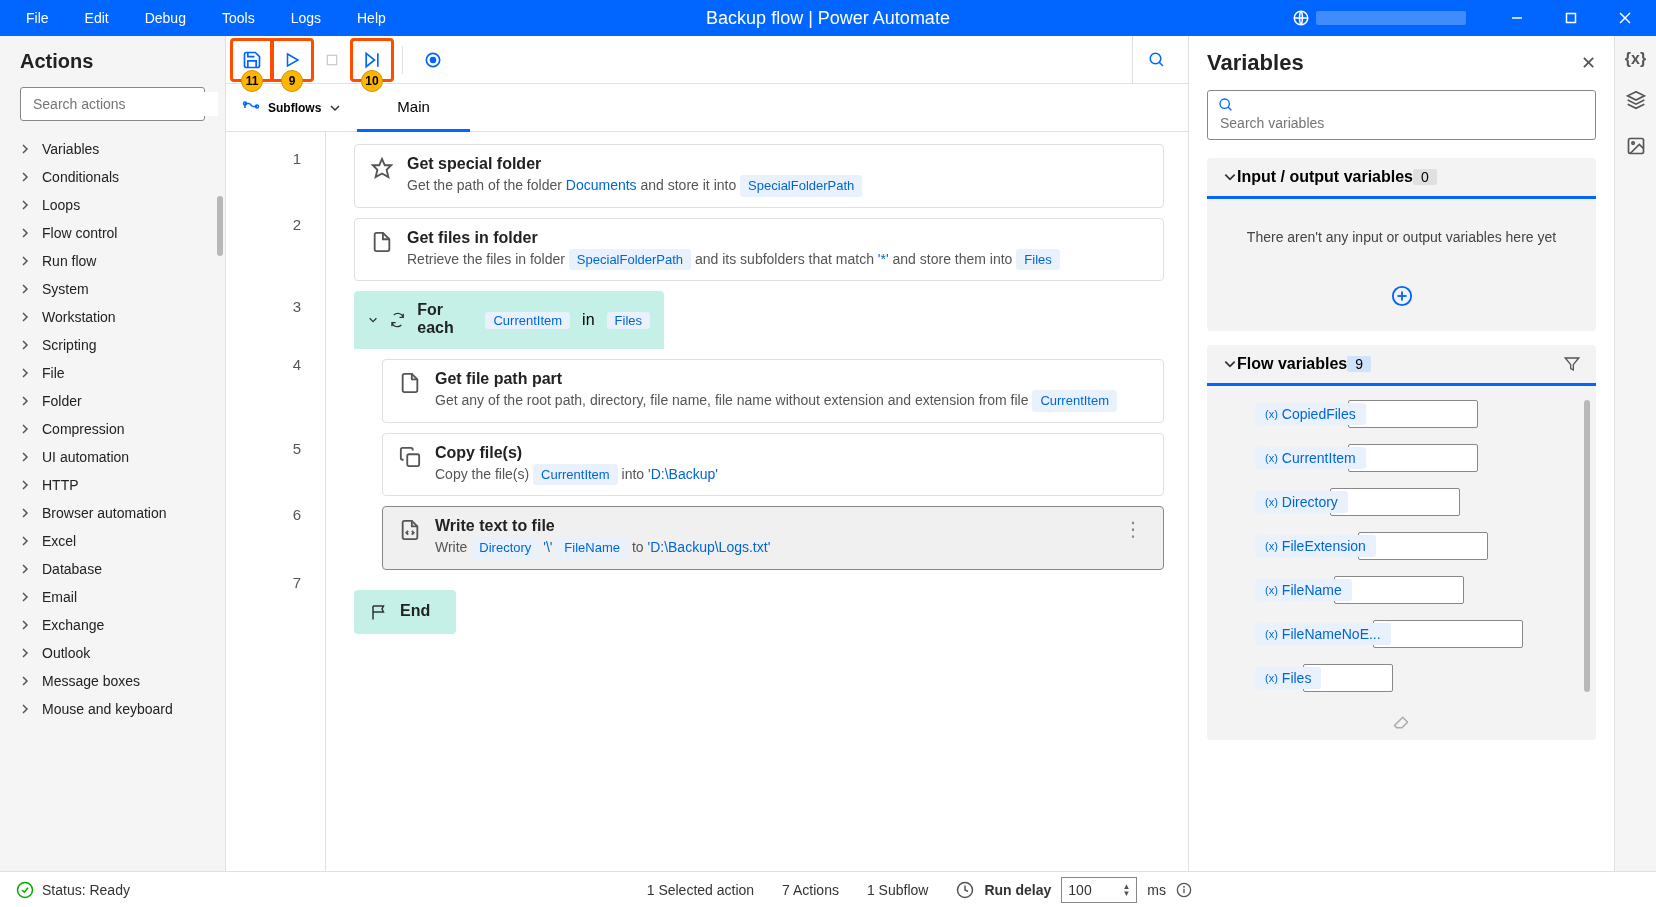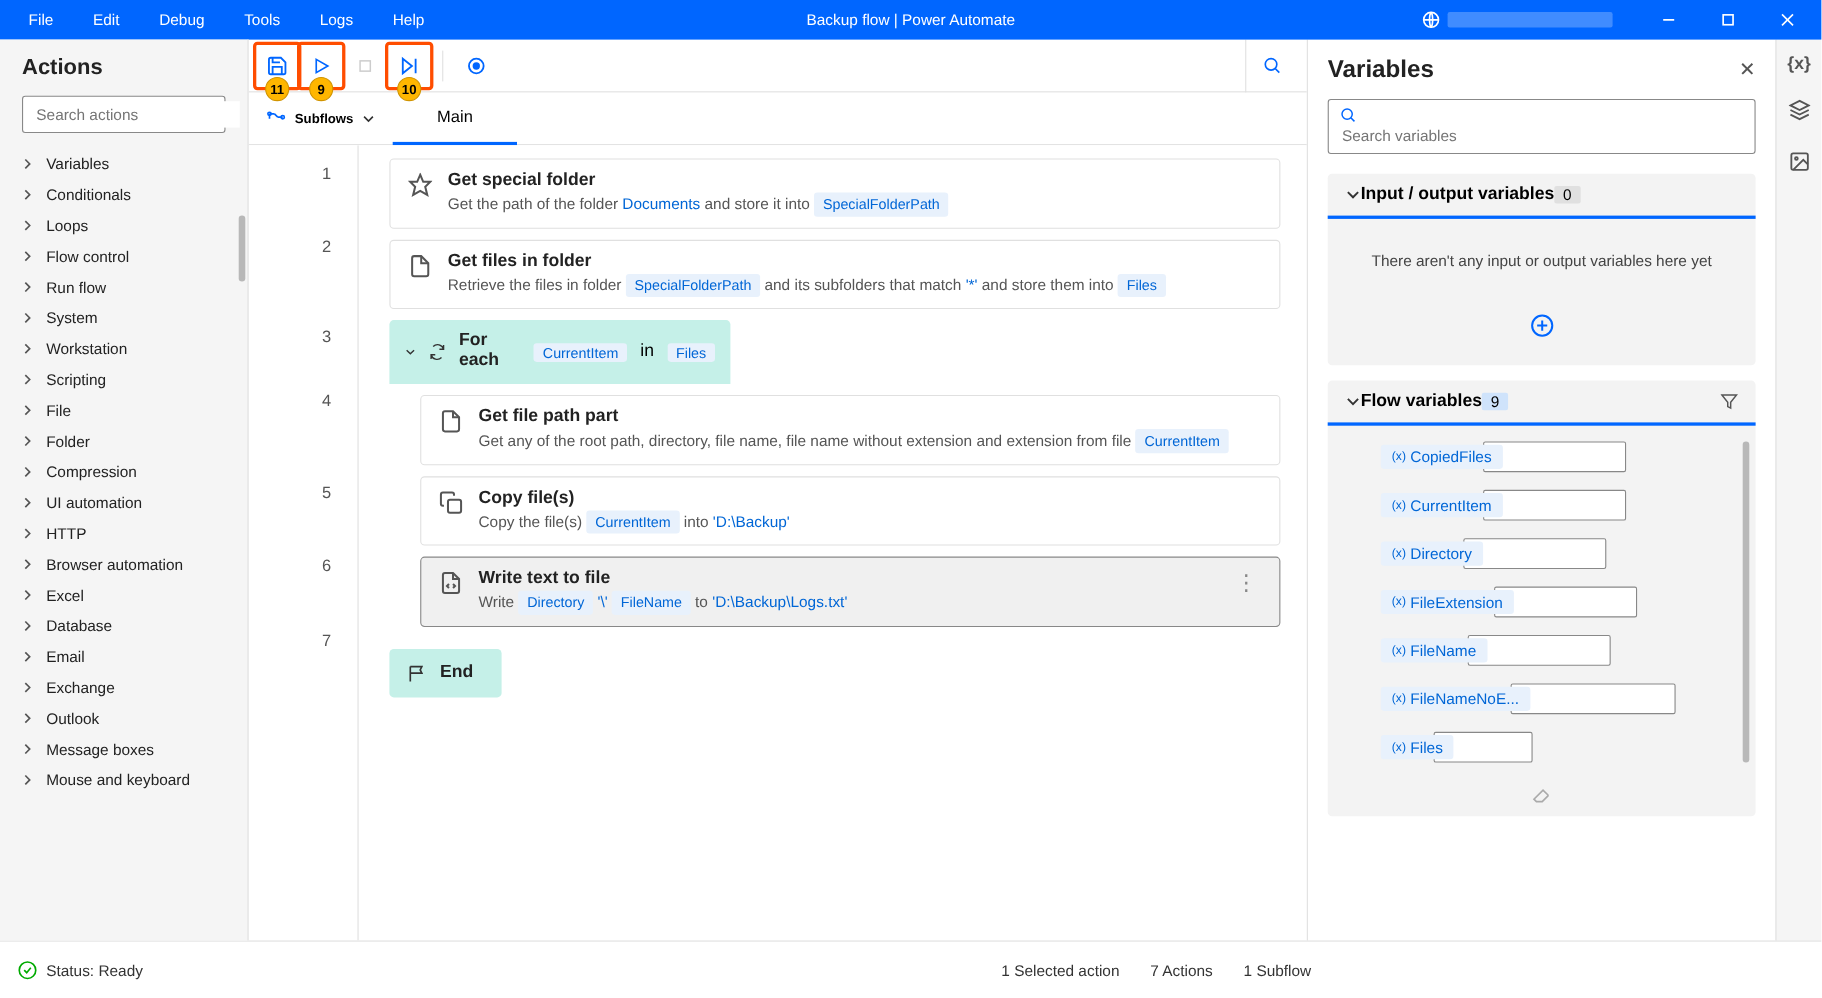--- a/index.html
+++ b/index.html
@@ -2,21 +2,21 @@
 <html><head>
 <meta charset="utf-8">
 <style>
 * { margin: 0; padding: 0; box-sizing: border-box; font-family: "Segoe UI", sans-serif; }
 body { background: #fff; width: 1656px; height: 907px; overflow: hidden; display: flex; flex-direction: column; }
 
 
 .titlebar { background: #0066ff; height: 36px; display: flex; align-items: center; color: #fff; font-size: 14px; position: relative; }
 .menu { display: flex; gap: 0; padding-left: 8px; }
 .menu-item { padding: 8px 18px; cursor: pointer; }
-.title-center { position: absolute; left: 50%; transform: translateX(-50%); font-size: 14px; }
+.title-center { position: absolute; left: 50%; transform: translateX(-50%); font-size: 18px; }
 .window-controls { margin-left: auto; display: flex; align-items: center; gap: 8px; padding-right: 8px; }
 .env-badge { display: flex; align-items: center; gap: 6px; margin-right: 20px; }
 .win-btn { width: 46px; height: 36px; display: flex; align-items: center; justify-content: center; cursor: pointer; }
 
 
 .main-body { display: flex; flex: 1; min-height: 0; }
 
 
 .actions-panel { width: 226px; background: #f5f5f5; border-right: 1px solid #e0e0e0; display: flex; flex-direction: column; padding: 14px 0 0 0; position: relative; }
 .actions-title { font-size: 20px; font-weight: 600; padding: 0 20px 14px 20px; color: #222; }
@@ -80,21 +80,21 @@
 .var-pill { background: #e8f1fc; color: #0066d6; padding: 3px 10px; border-radius: 3px; font-size: 14px; display: inline-flex; align-items: center; gap: 4px; position: relative; z-index: 2; }
 .var-box { border: 1px solid #888; background: #fff; height: 28px; width: 130px; border-radius: 2px; margin-left: -18px; }
 .vars-scroll { position: absolute; right: 6px; top: 14px; bottom: 14px; width: 6px; background: #b8b8b8; border-radius: 3px; }
 .vars-eraser { text-align: center; padding: 6px 0; color: #aaa; }
 
 
 .right-rail { width: 42px; background: #f5f5f5; border-left: 1px solid #e0e0e0; display: flex; flex-direction: column; align-items: center; padding-top: 14px; gap: 22px; }
 .rail-btn { cursor: pointer; color: #555; }
 
 
-.statusbar { height: 52px; border-top: 1px solid #e0e0e0; display: flex; align-items: center; padding: 0 16px; font-size: 14px; color: #333; gap: 28px; }
+.statusbar { height: 36px; border-top: 1px solid #e0e0e0; display: flex; align-items: center; padding: 0 16px; font-size: 14px; color: #333; gap: 28px; }
 .status-left { display: flex; align-items: center; gap: 8px; }
 .status-center { margin-left: auto; display: flex; align-items: center; gap: 28px; }
 .delay-input { border: 1px solid #888; width: 76px; height: 26px; padding: 2px 6px; display: flex; align-items: center; justify-content: space-between; }
 .spinner { display: flex; flex-direction: column; font-size: 8px; line-height: 7px; color: #555; }
 </style>
 </head>
 <body>
 
 <div class="titlebar">
   <div class="menu">
@@ -551,15 +551,35 @@
     <svg width="18" height="18" viewBox="0 0 24 24" fill="none" stroke="#0a0" stroke-width="2">
         <circle cx="12" cy="12" r="10"></circle>
         <polyline points="8 12 11 15 16 9"></polyline>
       </svg>
     <span>Status: Ready</span>
   </div>
   <div class="status-center">
     <span>1 Selected action</span>
     <span>7 Actions</span>
     <span>1 Subflow</span>
+    <div style="display:flex;align-items:center;gap:10px">
+      <svg width="18" height="18" viewBox="0 0 24 24" fill="none" stroke="#555" stroke-width="2">
+          <circle cx="12" cy="12" r="10"></circle>
+          <polyline points="12 6 12 12 16 14"></polyline>
+        </svg>
+      <span style="font-weight:600">Run delay</span>
+      <div class="delay-input">
+        <span>100</span>
+        <div class="spinner">
+            <span>▲</span>
+            <span>▼</span>
+          </div>
+      </div>
+      <span>ms</span>
+      <svg width="16" height="16" viewBox="0 0 24 24" fill="none" stroke="#555" stroke-width="2">
+          <circle cx="12" cy="12" r="10"></circle>
+          <line x1="12" y1="10" x2="12" y2="17"></line>
+          <circle cx="12" cy="7" r="0.5" fill="#555"></circle>
+        </svg>
+    </div>
   </div>
   <div style="width:420px"></div>
 </div>
 
 </body></html>

